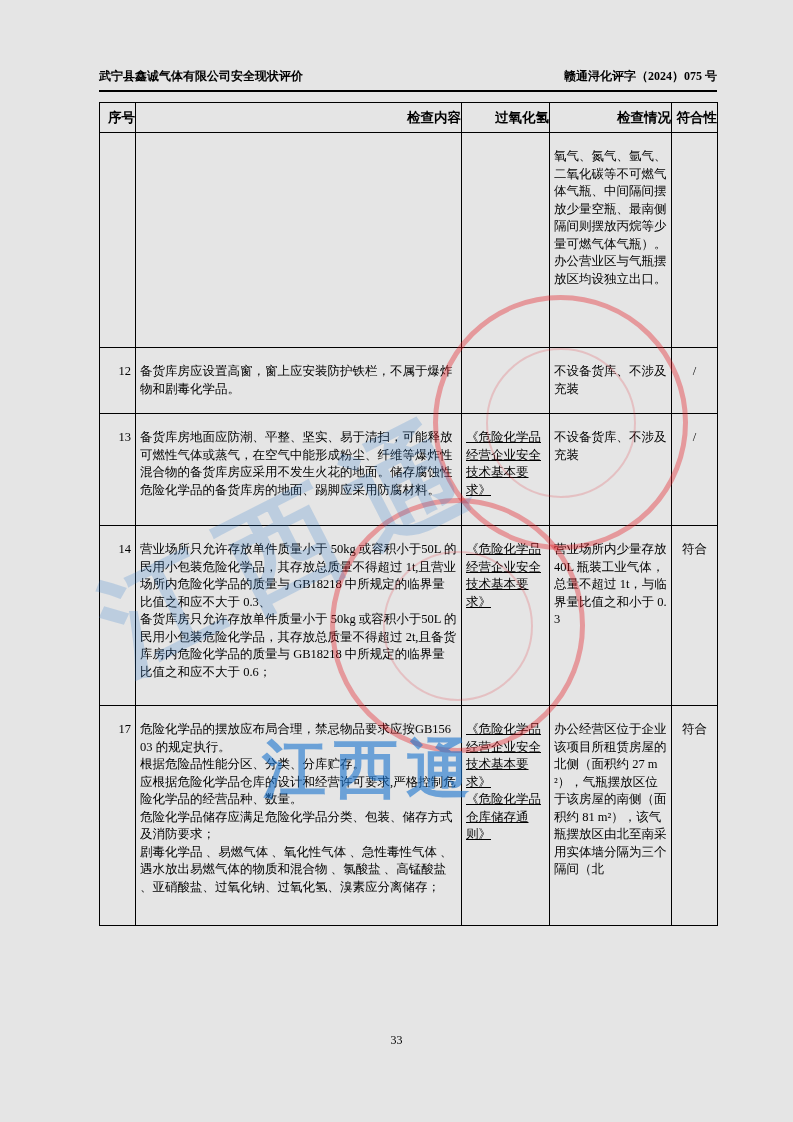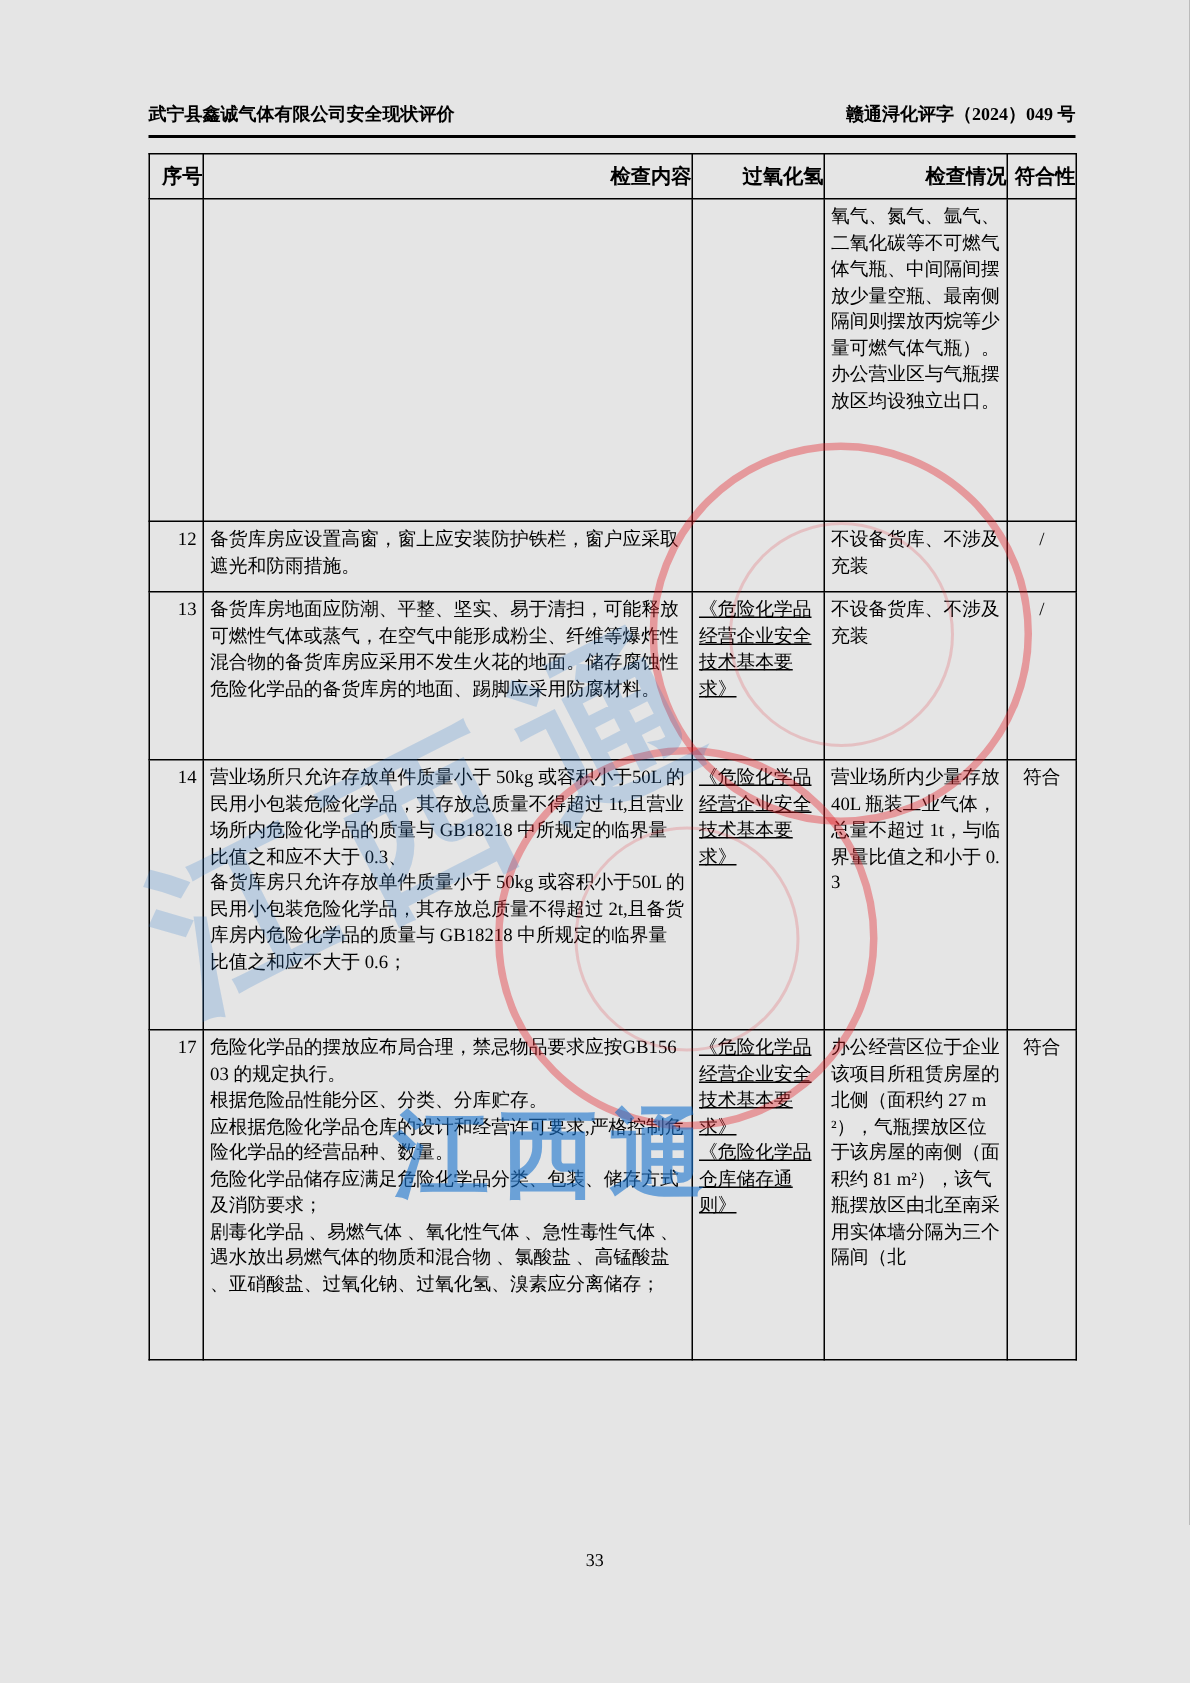--- a/index.html
+++ b/index.html
@@ -16,21 +16,21 @@
     border-bottom:2px solid #000;
   }
   table.inspection {
     border-collapse:collapse; table-layout:fixed; width:618px; margin-top:10px;
   }
   table.inspection th, table.inspection td { border:1.5px solid #000; }
   table.inspection th {
     font-size:13.5px; font-weight:bold; height:30px; text-align:right; vertical-align:middle;
   }
   table.inspection td {
-    font-size:12.5px; line-height:1.4; padding:3px 4px;
+    font-size:12.5px; line-height:1.4; padding:15px 4px;
     vertical-align:top; word-break:break-all; white-space:pre-wrap;
   }
   td.c-no   { text-align:right; vertical-align:middle; font-size:13px; }
   td.c-basis{ text-align:left; vertical-align:middle; font-size:13px; line-height:1.5;text-decoration:underline; }
   td.c-situ { font-size:13px; line-height:1.5; }
   td.c-comp { text-align:center; vertical-align:middle; font-size:13px; }
   tr.r0  { height:215px; }
   tr.r12 { height:47px;  }
   tr.r13 { height:112px; }
   tr.r14 { height:180px; }
@@ -70,21 +70,21 @@
 </style>
 </head>
 <body>
 
 <div class="page">
 
   <div class="content">
 
     <div class="doc-header">
       <span>武宁县鑫诚气体有限公司安全现状评价</span>
-      <span>赣通浔化评字（2024）049 号</span>
+      <span>赣通浔化评字（2024）075 号</span>
     </div>
 
     <table class="inspection">
       <colgroup>
         <col style="width:36px">
           <col style="width:326px">
           <col style="width:88px">
           <col style="width:122px">
           <col style="width:46px">
       </colgroup>
@@ -100,21 +100,21 @@
       <tbody>
         <tr class="r0">
           <td class="c-no"></td>
           <td class="c-content"></td>
           <td class="c-basis"></td>
           <td class="c-situ">氧气、氮气、氩气、二氧化碳等不可燃气体气瓶、中间隔间摆放少量空瓶、最南侧隔间则摆放丙烷等少量可燃气体气瓶）。办公营业区与气瓶摆放区均设独立出口。</td>
           <td class="c-comp"></td>
         </tr>
         <tr class="r12">
           <td class="c-no">12</td>
-          <td class="c-content">备货库房应设置高窗，窗上应安装防护铁栏，窗户应采取遮光和防雨措施。</td>
+          <td class="c-content">备货库房应设置高窗，窗上应安装防护铁栏，不属于爆炸物和剧毒化学品。</td>
           <td class="c-basis"></td>
           <td class="c-situ">不设备货库、不涉及充装</td>
           <td class="c-comp">/</td>
         </tr>
         <tr class="r13">
           <td class="c-no">13</td>
           <td class="c-content">备货库房地面应防潮、平整、坚实、易于清扫，可能释放可燃性气体或蒸气，在空气中能形成粉尘、纤维等爆炸性混合物的备货库房应采用不发生火花的地面。储存腐蚀性危险化学品的备货库房的地面、踢脚应采用防腐材料。</td>
           <td class="c-basis">《危险化学品经营企业安全技术基本要求》</td>
           <td class="c-situ v-mid">不设备货库、不涉及充装</td>
           <td class="c-comp">/</td>

